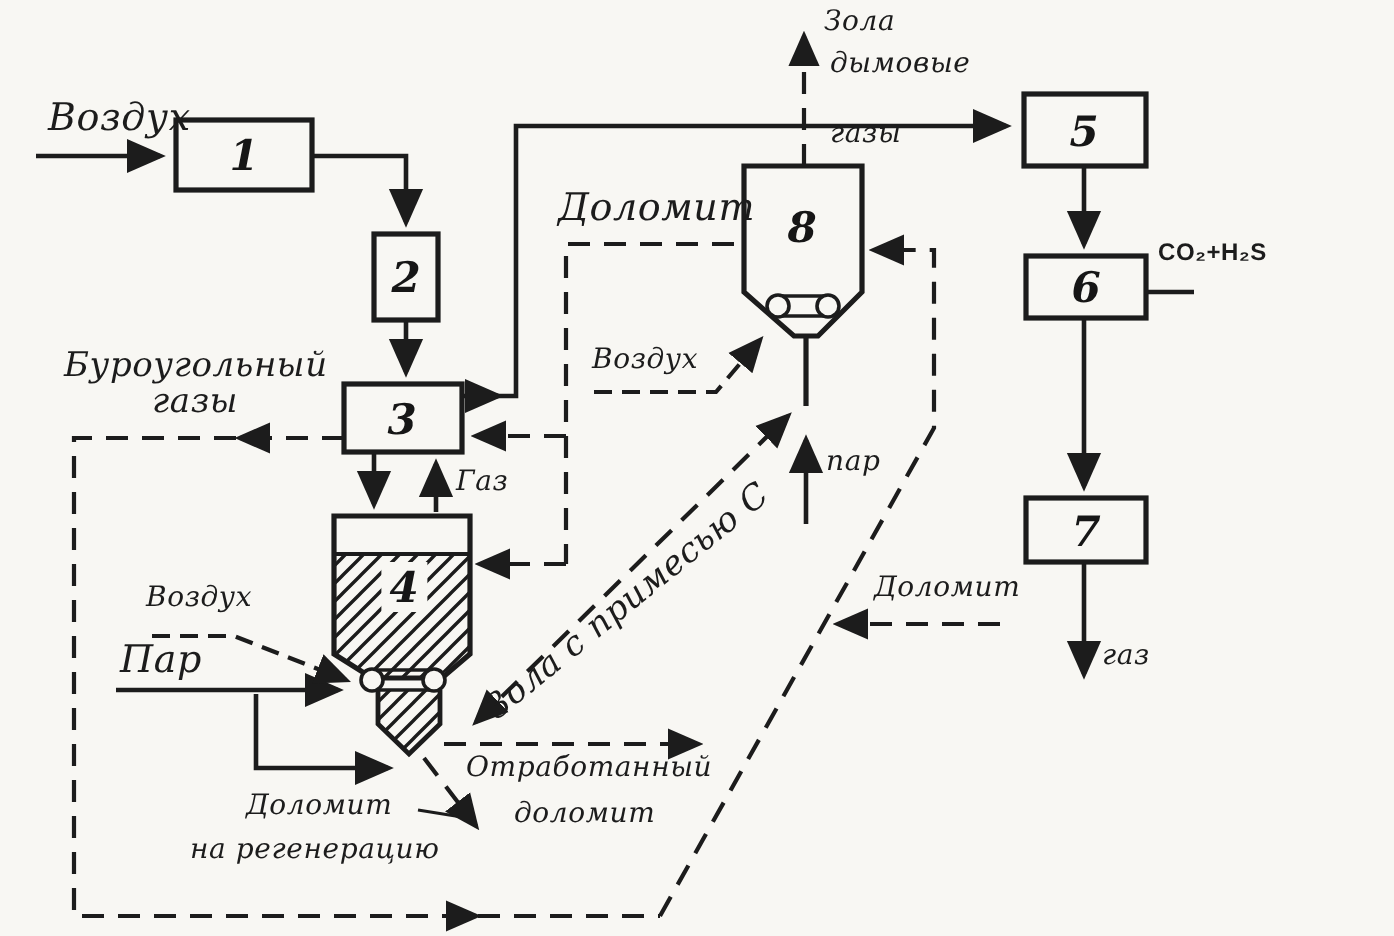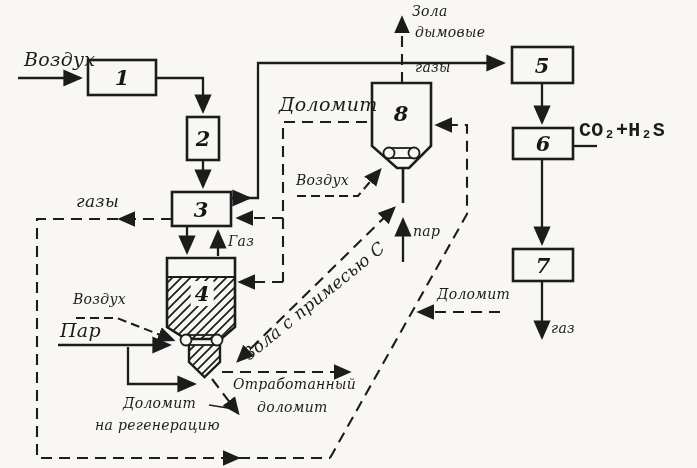--- a/index.html
+++ b/index.html
@@ -11,21 +11,21 @@
   .lbl{
     position:absolute;font-style:italic;font-weight:500;color:#1c1c1c;
     white-space:nowrap;line-height:1.05;letter-spacing:.3px;
   }
   .num{
     position:absolute;font-style:italic;font-weight:600;font-size:21px;
     transform:translate(-50%,-52%);color:#161616;
   }
   .num.on-hatch{background:#f8f7f3;padding:0 4px;}
   .fs19{font-size:19px}.fs18{font-size:14px}.fs17{font-size:17px}
-  .upright{font-style:normal;font-weight:600;font-family:Liberation Mono, monospace;font-size:20px;}
+  .upright{font-style:normal;font-weight:600;font-family:Liberation Sans, sans-serif;font-size:12px;}
   .rot{transform:rotate(-39deg);transform-origin:left center;}
 </style>
 </head>
 <body>
 
 <div id="stage">
 
   <svg id="wires" width="697" height="468" viewBox="0 0 697 468">
     <defs>
       <pattern id="hatch" patternUnits="userSpaceOnUse" width="9" height="9">
@@ -96,20 +96,21 @@
       <line x1="403" y1="168" x2="403" y2="203" stroke="#1c1c1c" stroke-width="2.6"></line>
       <line x1="389" y1="148" x2="415" y2="148" stroke="#1c1c1c" stroke-width="1.8"></line>
       <line x1="389" y1="158" x2="415" y2="158" stroke="#1c1c1c" stroke-width="1.8"></line>
       <circle cx="389" cy="153" r="5.5" fill="#f8f7f3" stroke="#1c1c1c" stroke-width="1.8"></circle>
       <circle cx="414" cy="153" r="5.5" fill="#f8f7f3" stroke="#1c1c1c" stroke-width="1.8"></circle>
     </g>
   </svg>
 
   <div class="lbl fs19" style="left:24px;top:50px">Воздух</div>
 
+  <div class="lbl fs17" style="left:32px;top:175px">Буроугольный</div>
   <div class="lbl fs17" style="left:76px;top:193px">газы</div>
 
   <div class="lbl fs19" style="left:279px;top:95px">Доломит</div>
   <div class="lbl fs18" style="left:296px;top:173px">Воздух</div>
   <div class="lbl fs18" style="left:413px;top:224px">пар</div>
 
   <div class="lbl fs18" style="left:412px;top:4px">Зола</div>
   <div class="lbl fs18" style="left:415px;top:25px">дымовые</div>
   <div class="lbl fs18" style="left:415px;top:60px">газы</div>
 

